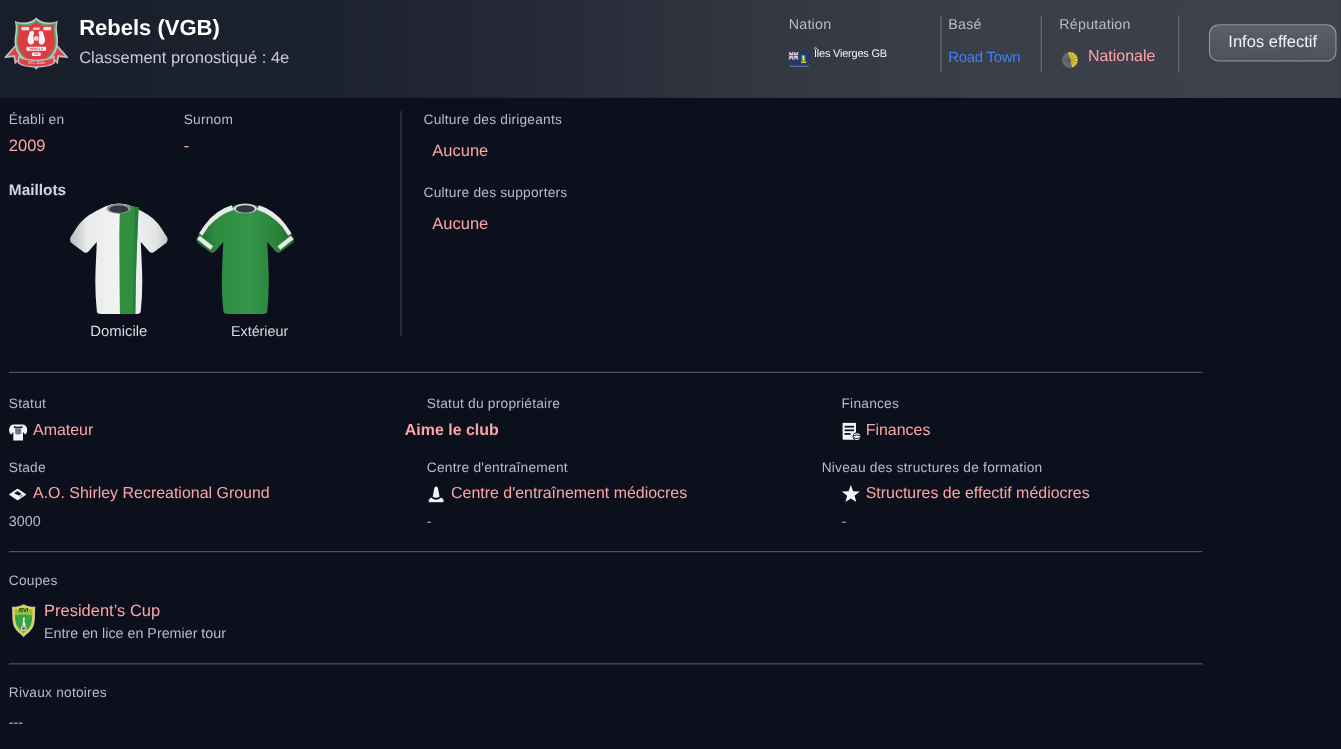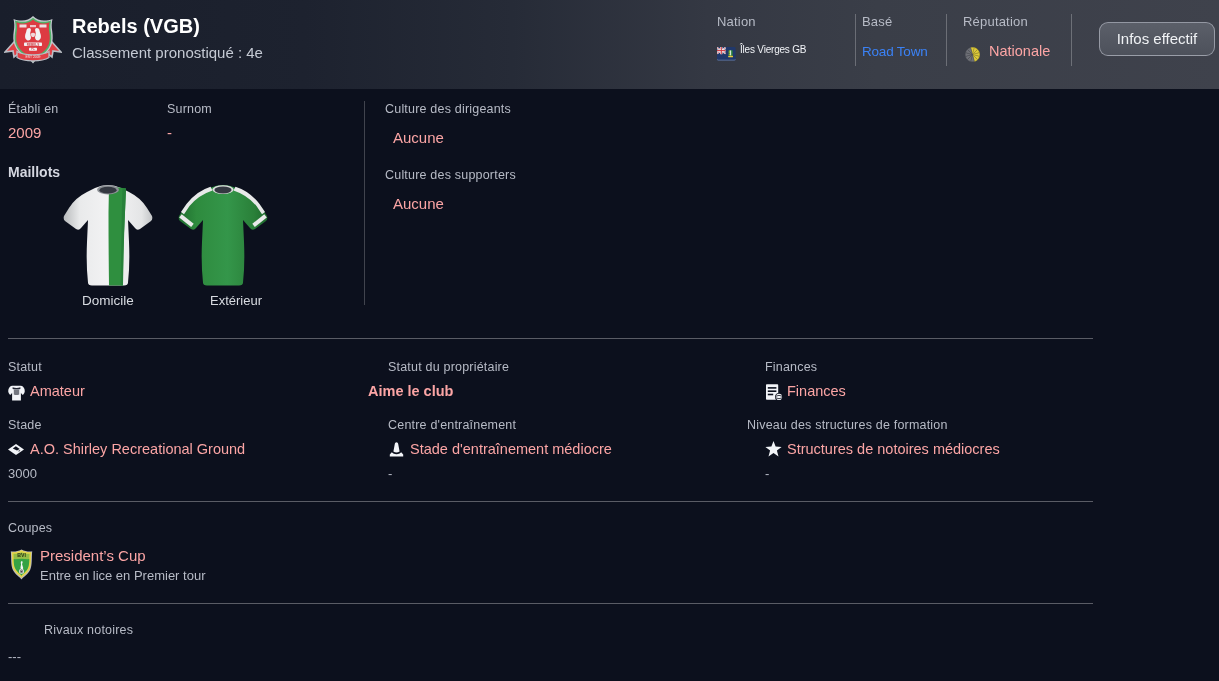--- a/index.html
+++ b/index.html
@@ -185,41 +185,41 @@
   <path d="M10.2 6.9 L11.7 6.2 L12.4 6.7 L10.9 7.5 Z" fill="#0c101d"></path>
 </svg>
 <div class="abs val" style="left:30px;top:441px;">A.O. Shirley Recreational Ground</div>
 <div class="abs sub" style="left:8px;top:466px;">3000</div>
 
 <div class="abs lbl" style="left:388px;top:418px;">Centre d'entraînement</div>
 <svg class="abs" style="left:389px;top:441px;" width="15" height="16" viewBox="0 0 15 16">
   <path d="M7.5 1.2 C8.4 1.2 9 1.9 9.2 3 L10.6 10.6 Q7.5 12.4 4.4 10.6 L5.8 3 C6 1.9 6.6 1.2 7.5 1.2 Z" fill="#f2f4f8"></path>
   <path d="M0.8 15.5 L0.8 13.4 L2.8 11.2 L4.4 12.5 Q7.5 14.1 10.6 12.5 L12.2 11.2 L14.2 13.4 L14.2 15.5 Z" fill="#f2f4f8"></path>
 </svg>
-<div class="abs val" style="left:410px;top:441px;">Stade d'entraînement médiocre</div>
+<div class="abs val" style="left:410px;top:441px;">Centre d'entraînement médiocres</div>
 <div class="abs sub" style="left:388px;top:466px;">-</div>
 
 <div class="abs lbl" style="left:747px;top:418px;">Niveau des structures de formation</div>
 <svg class="abs" style="left:765px;top:441px;" width="17" height="16" viewBox="0 0 17 16">
   <path d="M8.5 0 L10.6 5.6 L16.6 5.9 L11.9 9.6 L13.5 15.4 L8.5 12.1 L3.5 15.4 L5.1 9.6 L0.4 5.9 L6.4 5.6 Z" fill="#f2f4f8"></path>
 </svg>
-<div class="abs val" style="left:787px;top:441px;">Structures de notoires médiocres</div>
+<div class="abs val" style="left:787px;top:441px;">Structures de effectif médiocres</div>
 <div class="abs sub" style="left:765px;top:466px;">-</div>
 
 <div class="hdiv" style="top:501px;"></div>
 <div class="abs lbl" style="left:8px;top:521px;">Coupes</div>
 <svg class="abs" style="left:9.5px;top:549px;" width="23" height="31" viewBox="0 0 23 31">
   <path d="M11.5 0.4 C8 2.3 4 2.8 0.8 2.3 C1.5 8.7 0.5 16.4 3 21.2 C6 26.5 9.5 27.5 11.5 30.4 C13.5 27.5 17 26.5 20 21.2 C22.5 16.4 21.5 8.7 22.2 2.3 C19 2.8 15 2.3 11.5 0.4 Z" fill="#b9babe"></path>
   <path d="M11.5 1.3 C8.2 3 4.4 3.6 1.7 3.2 C2.3 9 1.5 16.2 3.8 20.6 C6.5 25.5 9.7 26.5 11.5 29.1 C13.3 26.5 16.5 25.5 19.2 20.6 C21.5 16.2 20.7 9 21.3 3.2 C18.6 3.6 14.8 3 11.5 1.3 Z" fill="#e3d44a"></path>
   <path d="M11.5 3.2 C8.8 4.4 5.8 4.9 3.4 4.7 C3.8 9.7 3.3 15.8 5.2 19.6 C7.5 23.8 10.2 24.7 11.5 26.8 C12.8 24.7 15.5 23.8 17.8 19.6 C19.7 15.8 19.2 9.7 19.6 4.7 C17.2 4.9 14.2 4.4 11.5 3.2 Z" fill="#35a344"></path>
   <path d="M11.5 1.3 C8.2 3 4.4 3.6 1.7 3.2 C1.9 5.2 2 7.4 2.1 9.6 C5 10.9 8.3 9.7 11.5 9.7 C14.7 9.7 18 10.9 20.9 9.6 C21 7.4 21.1 5.2 21.3 3.2 C18.6 3.6 14.8 3 11.5 1.3 Z" fill="#e3d44a" opacity="0.55"></path>
   <text x="11.5" y="7.8" text-anchor="middle" font-family="Liberation Sans" font-size="5.2" font-weight="bold" fill="#2c3214">BVI</text>
   <path d="M11 12.5 c1 -0.5 1.8 0 1.6 1.1 c-0.15 0.8 -0.7 1.2 -0.4 2.1 l0.9 2.8 c0.3 1 -0.2 1.7 -1.1 1.7 c-1 0 -1.7 -0.6 -1.5 -1.7 l0.5 -2.8 c0.15 -0.9 -0.3 -1.4 -0.2 -2.2 c0.05 -0.5 0.1 -0.8 0.2 -1 z" fill="#f4f5f7"></path>
   <circle cx="11.5" cy="22.3" r="2.5" fill="#f0f0ee"></circle>
   <path d="M11.5 20.6 l1.5 1 -0.5 1.8 -2 0 -0.5 -1.8 z" fill="none" stroke="#333" stroke-width="0.55"></path>
   <circle cx="11.5" cy="22.3" r="0.9" fill="#444"></circle>
 </svg>
 <div class="abs val" style="left:40px;top:547px;font-size:15px;">President’s Cup</div>
 <div class="abs sub" style="left:40px;top:568px;">Entre en lice en Premier tour</div>
 
 <div class="hdiv" style="top:603px;"></div>
-<div class="abs lbl" style="left:8px;top:623px;margin-left:36px;">Rivaux notoires</div>
+<div class="abs lbl" style="left:8px;top:623px;">Rivaux notoires</div>
 <div class="abs sub" style="left:8px;top:649px;">---</div>
 
 </body></html>

